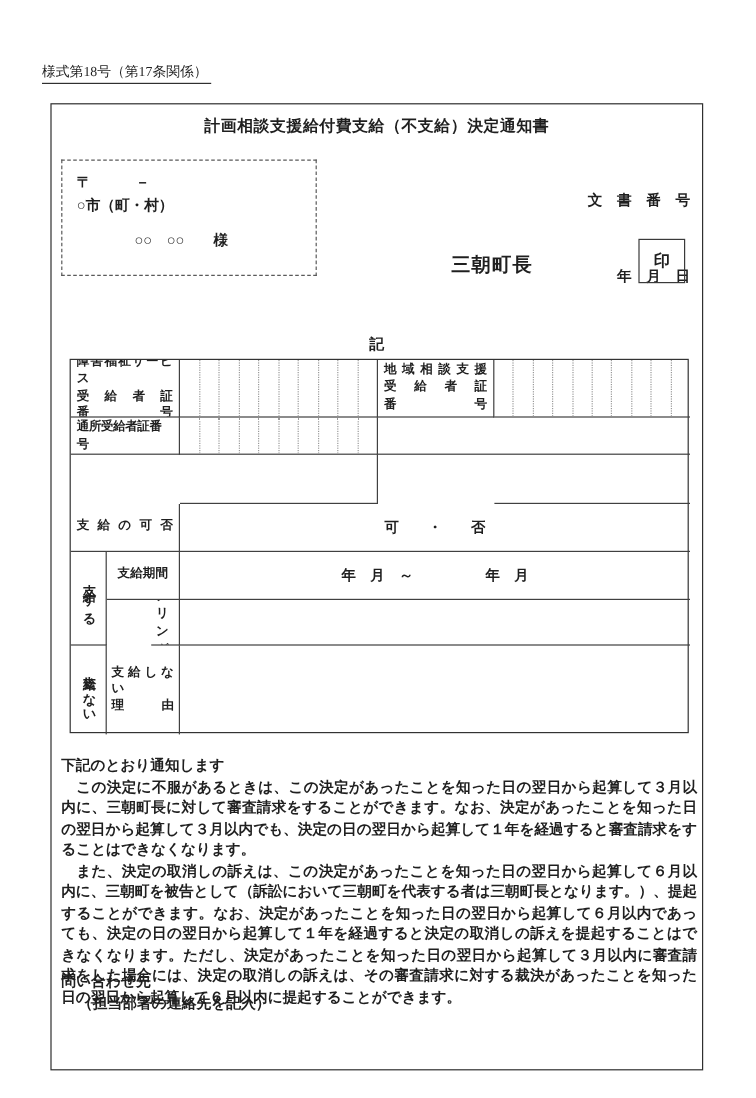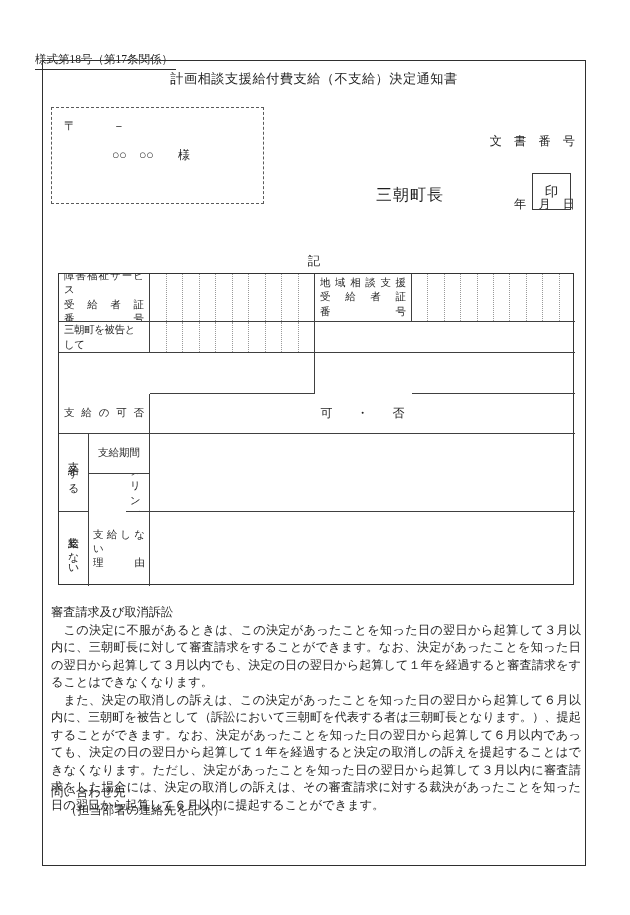--- a/index.html
+++ b/index.html
@@ -6,22 +6,22 @@
   .page{
     position:relative;width:630px;height:915px;background:#ffffff;
     font-family:"Liberation Serif","DejaVu Serif",serif;
     color:#1f1f1f;overflow:hidden;
   }
   .form-code{
     position:absolute;left:35px;top:52px;font-size:11.5px;
     border-bottom:1px solid #2f2f2f;padding:0 3px 2px 0;white-space:nowrap;text-align:center;
   }
   .outer-box{
-    position:absolute;left:42px;top:60px;width:544px;height:806px;
-    border:1.5px solid #2f2f2f;box-sizing:border-box;
+    position:absolute;left:42px;top:86px;width:544px;height:806px;
+    border:1.5px solid #2f2f2f;box-sizing:border-box;font-weight:bold;
   }
   .title{
     position:absolute;left:0;top:9px;width:100%;text-align:center;
     font-size:13.2px;letter-spacing:0.5px;
   }
   .doc-number{
     position:absolute;right:10px;top:28px;text-align:right;
     font-size:12.2px;line-height:21px;white-space:pre;
   }
   .address-box{
@@ -97,20 +97,21 @@
 
     <div class="title">計画相談支援給付費支給（不支給）決定通知書</div>
 
     <div class="doc-number">
       <div>文　書　番　号</div>
       <div>年　月　日</div>
     </div>
 
     <div class="address-box">
       <div>〒　　　－</div>
+      <div>○市（町・村）</div>
       <div class="addressee">○○　○○　　様</div>
     </div>
 
     <div class="mayor">三朝町長</div>
 
     <div class="seal-box">
       <span>印</span>
     </div>
 
 
@@ -151,21 +152,21 @@
             <span class="dcell"></span>
             <span class="dcell"></span>
             <span class="dcell"></span>
             <span class="dcell"></span>
             <span class="dcell"></span>
             <span class="dcell"></span>
           </div>
       </div>
 
       <div class="cell plain tight" style="grid-column:1/3;grid-row:2;">
-        <div>三朝町を被告として</div>
+        <div>通所受給者証番号</div>
       </div>
       <div class="cell p0" style="grid-column:3;grid-row:2;">
         <div class="dotted">
             <span class="dcell"></span>
             <span class="dcell"></span>
             <span class="dcell"></span>
             <span class="dcell"></span>
             <span class="dcell"></span>
             <span class="dcell"></span>
             <span class="dcell"></span>
@@ -184,40 +185,43 @@
       </div>
       <div class="cell val no-r" style="grid-column:3/6;grid-row:4;align-items:center;">
         <div>可　　・　　否</div>
       </div>
 
       <div class="cell vlab" style="grid-column:1;grid-row:5/7;">
         <div class="vtext v4">支給する</div>
       </div>
       <div class="cell plain lab2" style="grid-column:2;grid-row:5;text-align:center;">
         <div>支給期間</div>
+      </div>
+      <div class="cell val no-r" style="grid-column:3/6;grid-row:5;">
+        <div>年　月　～　　　　　年　月</div>
       </div>
       <div class="cell plain lab2 tight" style="grid-column:2;grid-row:6;margin-left:37px;">
         <div>モニタリング</div>
         <div>期間</div>
       </div>
       <div class="cell no-r" style="grid-column:3/6;grid-row:6;"></div>
 
       <div class="cell vlab no-b" style="grid-column:1;grid-row:7;">
         <div class="vtext v5">支給しない</div>
       </div>
       <div class="cell jlab lab2 no-b" style="grid-column:2;grid-row:7;">
         <div>支給しない</div>
         <div>理由</div>
       </div>
       <div class="cell no-r no-b" style="grid-column:3/6;grid-row:7;"></div>
 
     </div>
 
     <div class="appeal">
-      <p class="appeal-heading">審査請求及び取消訴訟</p>
+      <p class="appeal-heading">下記のとおり通知します</p>
       <p>　この決定に不服があるときは、この決定があったことを知った日の翌日から起算して３月以内に、三朝町長に対して審査請求をすることができます。なお、決定があったことを知った日の翌日から起算して３月以内でも、決定の日の翌日から起算して１年を経過すると審査請求をすることはできなくなります。</p>
       <p>　また、決定の取消しの訴えは、この決定があったことを知った日の翌日から起算して６月以内に、三朝町を被告として（訴訟において三朝町を代表する者は三朝町長となります。）、提起することができます。なお、決定があったことを知った日の翌日から起算して６月以内であっても、決定の日の翌日から起算して１年を経過すると決定の取消しの訴えを提起することはできなくなります。ただし、決定があったことを知った日の翌日から起算して３月以内に審査請求をした場合には、決定の取消しの訴えは、その審査請求に対する裁決があったことを知った日の翌日から起算して６月以内に提起することができます。</p>
     </div>
 
     <div class="contact">
       <div>問い合わせ先</div>
       <div class="contact-note">（担当部署の連絡先を記入）</div>
     </div>
 
   </div>

